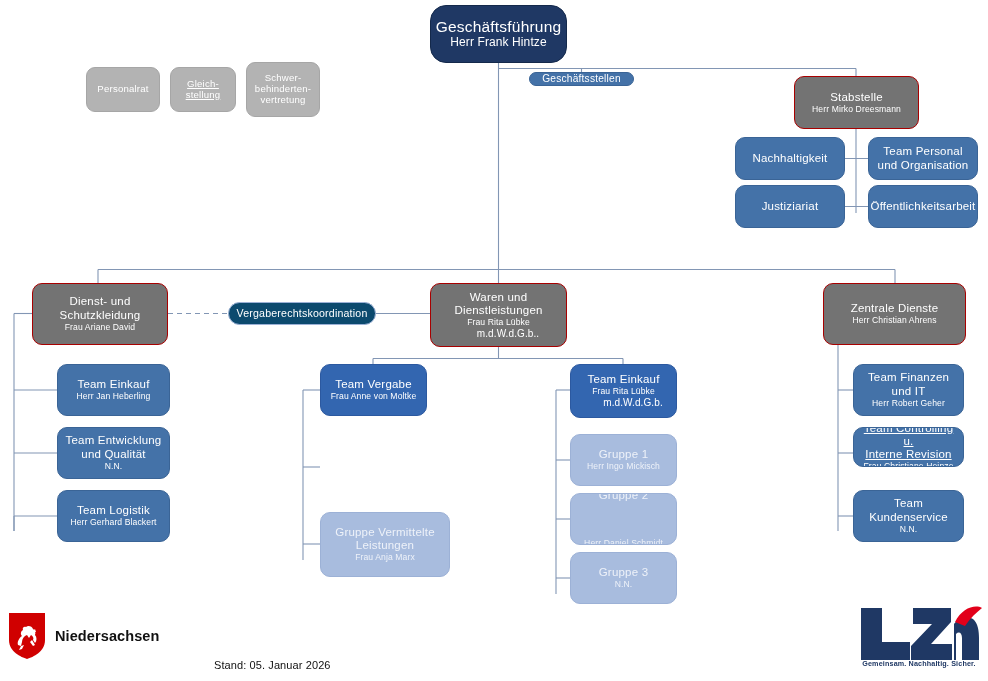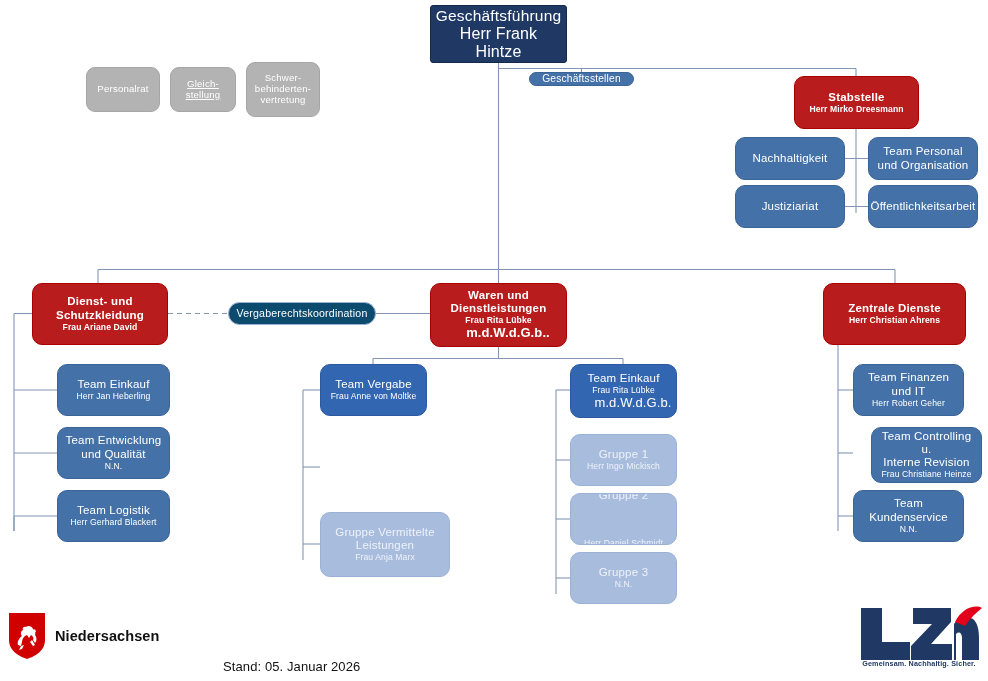--- a/index.html
+++ b/index.html
@@ -23,46 +23,46 @@
     align-items:center;justify-content:center;
     text-align:center;
     color:#ffffff;
     border-radius:10px;
     line-height:1.14;
     padding:3px 5px;
     overflow:hidden;
   }
   .node .t1{font-size:11.5px;letter-spacing:.2px;}
   .node .t2{font-size:8.6px;letter-spacing:.1px;margin-top:1px;}
-  .node .t3{font-size:13px;letter-spacing:.1px;margin-left:19px;}
-
-  
-  .v-navy   {background:#1f3864;border:1.6px solid #14294b;border-radius:3px;}
+  .node .t3{font-size:10px;letter-spacing:.1px;margin-left:19px;}
+
+  
+  .v-navy   {background:#1f3864;border:1.6px solid #14294b;border-radius:16px;}
   .v-navy .t1{font-size:15.5px;}
-  .v-navy .t2{font-size:16px;margin-top:0;}
-
-  .v-red    {background:#b91c1c;border:1.4px solid #a80000;font-weight:bold;}
+  .v-navy .t2{font-size:12px;margin-top:0;}
+
+  .v-red    {background:#737373;border:1.4px solid #a80000;}
   .v-red .t1{font-size:11.5px;}
 
   .v-blue   {background:#4472a8;border:1.2px solid #3a6496;}
   .v-blue-d {background:#3366b0;border:1.2px solid #2c59a0;}
   .v-light  {background:#a8bcde;border:1.2px solid #9cb1d6;color:#f2f5fb;}
   .v-light .t1{color:#eef2f9;}
   .v-light .t2{color:#eef2f9;}
   .v-gray   {background:#b3b3b3;border:1.2px solid #a6a6a6;border-radius:9px;}
   .v-gray .t1{font-size:9.6px;}
   .v-pill   {background:#0c4a6e;border:1.2px solid #9cb1d6;color:#ffffff;border-radius:14px;}
   .v-pill .t1{font-size:10.6px;}
   .v-pill2  {background:#4472a8;border:1.2px solid #3a6496;border-radius:14px;}
   .v-pill2 .t1{font-size:10.2px;}
 
   
   .footer-date{
-    position:absolute;left:223px;top:659px;
-    font-size:13px;color:#111;letter-spacing:.1px;
+    position:absolute;left:214px;top:659px;
+    font-size:11px;color:#111;letter-spacing:.1px;
   }
   .nds{position:absolute;left:8px;top:612px;display:flex;align-items:center;gap:9px;}
   .nds-label{font-size:14.5px;font-weight:bold;color:#111;letter-spacing:.1px;}
   .lzn{position:absolute;left:855px;top:602px;width:128px;height:66px;}
   .lzn-claim{
     position:absolute;left:855px;top:659px;width:128px;text-align:center;
     font-size:7.2px;font-weight:bold;color:#1f3864;letter-spacing:.15px;
   }
 </style>
 </head>
@@ -227,21 +227,21 @@
   <div class="node v-red" style="left:823px;top:283px;width:143px;height:62px;">
     <div class="t1">Zentrale Dienste</div>
     <div class="t2">Herr Christian Ahrens</div>
   </div>
 
   <div class="node v-blue" style="left:853px;top:364px;width:111px;height:52px;">
     <div class="t1">Team Finanzen</div>
     <div class="t1">und IT</div>
     <div class="t2">Herr Robert Geher</div>
   </div>
-  <div class="node v-blue" style="left:871px;top:427px;width:111px;height:56px;">
+  <div class="node v-blue" style="left:853px;top:427px;width:111px;height:40px;text-decoration:underline;">
     <div class="t1">Team Controlling u.</div>
     <div class="t1">Interne Revision</div>
     <div class="t2">Frau Christiane Heinze</div>
   </div>
   <div class="node v-blue" style="left:853px;top:490px;width:111px;height:52px;">
     <div class="t1">Team</div>
     <div class="t1">Kundenservice</div>
     <div class="t2">N.N.</div>
   </div>
 

